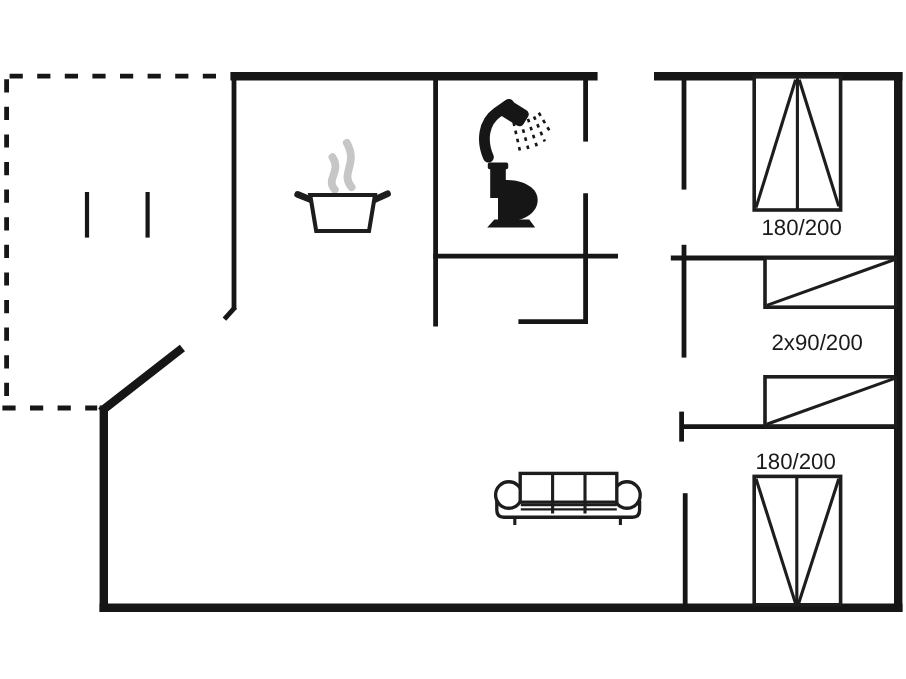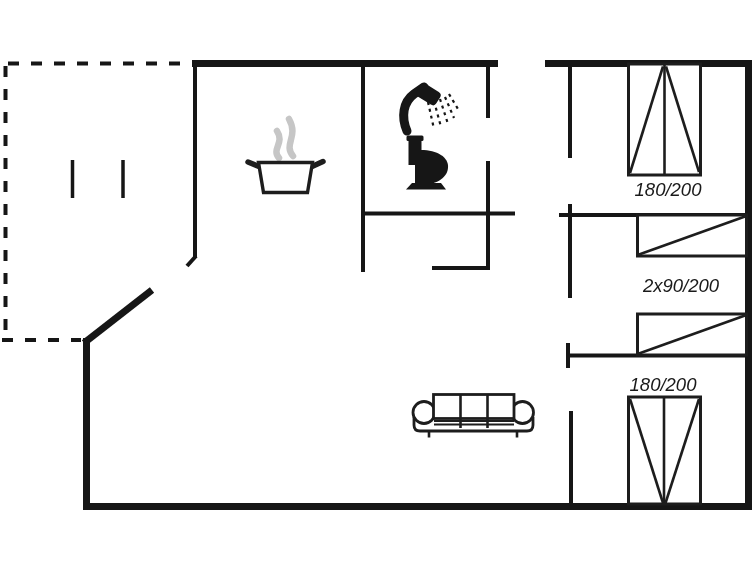--- a/index.html
+++ b/index.html
@@ -1,17 +1,17 @@
 <!DOCTYPE html>
 <html><head>
 <meta charset="utf-8">
 <style>
   html,body{margin:0;padding:0;background:#fff;}
   #stage{position:relative;width:755px;height:566px;background:#fff;overflow:hidden;
-         font-family:"Liberation Sans",sans-serif;font-style:italic;}
+         font-family:"Liberation Sans",sans-serif;}
   svg{position:absolute;left:0;top:0;}
   .thick{stroke:#161616;stroke-width:7;fill:none;}
   .wall{stroke:#161616;stroke-width:4;fill:none;}
   .dash{stroke:#161616;stroke-width:4;fill:none;stroke-dasharray:11 12;}
   .tickline{stroke:#161616;stroke-width:3.5;fill:none;}
   .furn{stroke:#1d1d1d;stroke-width:3;fill:#ffffff;}
   .furnline{stroke:#1d1d1d;stroke-width:2.6;fill:none;}
   .thinline{stroke:#1d1d1d;stroke-width:1.8;fill:none;}
   .solid{fill:#161616;stroke:none;}
   .handle{stroke:#1d1d1d;stroke-width:5.5;fill:none;stroke-linecap:round;}

